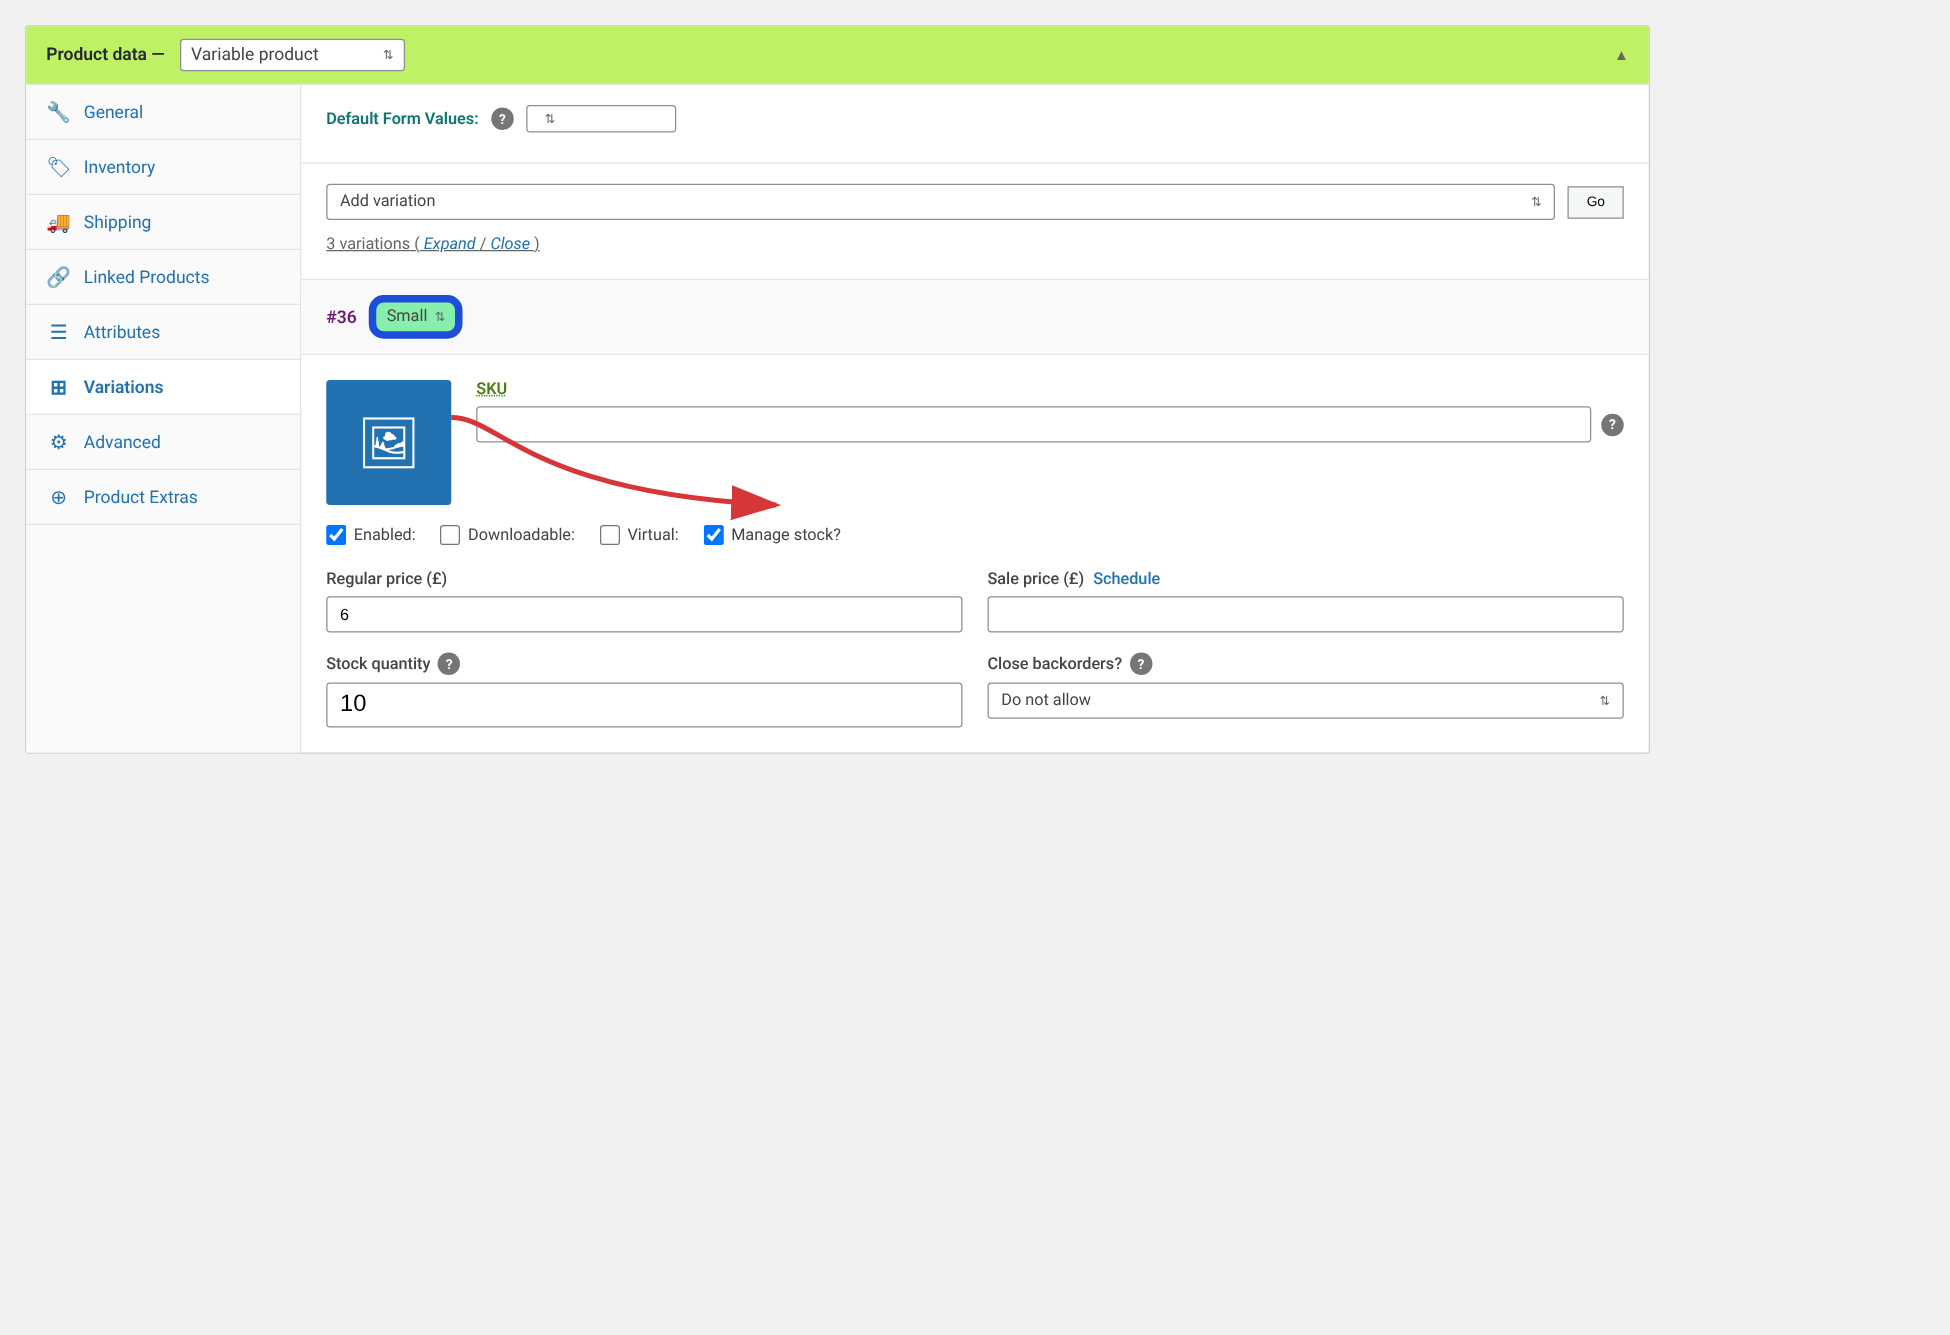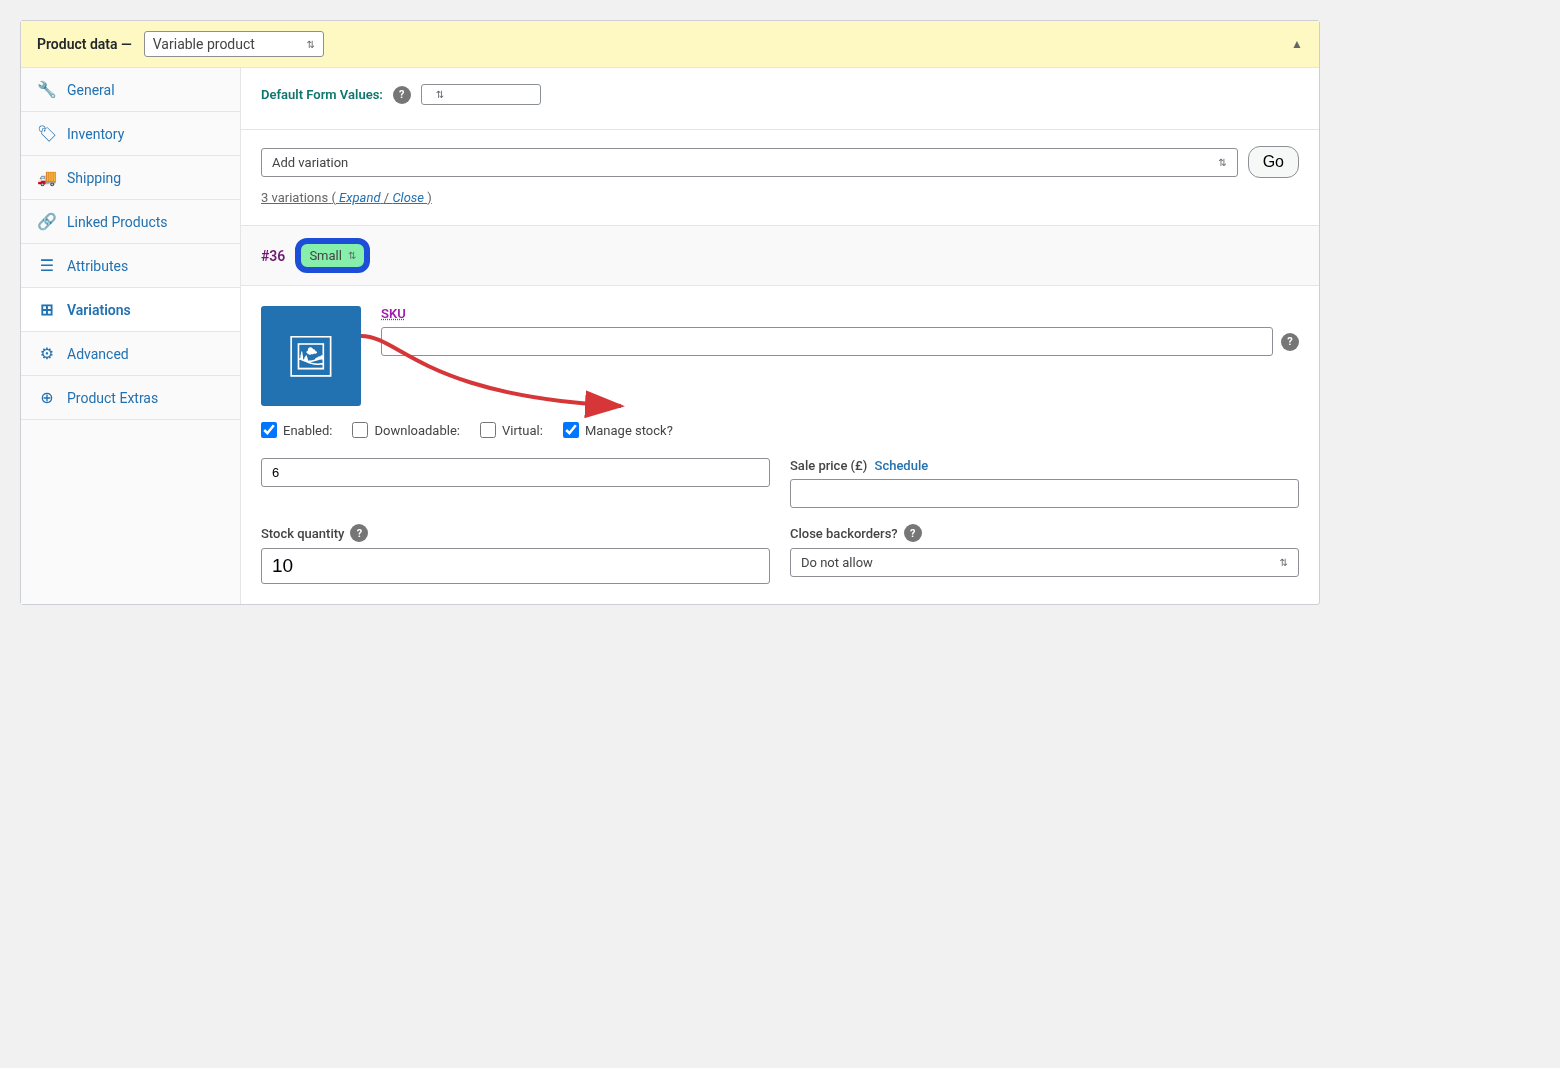--- a/index.html
+++ b/index.html
@@ -14,21 +14,21 @@
       border: 1px solid #ccd0d4;
       border-radius: 3px;
       margin: 20px;
       max-width: 1300px;
     }
     .panel-header {
       display: flex;
       align-items: center;
       padding: 10px 16px;
       border-bottom: 1px solid #e5e5e5;
-      background: #fef9c3;
+      background: #bef264;
     }
     .panel-header-title {
       font-size: 14px;
       font-weight: 600;
       color: #23282d;
       margin-right: 12px;
     }
     .product-type-select {
       display: flex;
       align-items: center;
@@ -143,23 +143,23 @@
       background: #fff;
       padding: 6px 10px;
       font-size: 13px;
       display: flex;
       align-items: center;
       justify-content: space-between;
     }
     .go-button {
       border: 1px solid #8c8f94;
       background: #f6f7f7;
-      border-radius: 12px;
+      border-radius: 0;
       padding: 6px 14px;
-      font-size: 16px;
+      font-size: 11px;
       cursor: pointer;
       white-space: nowrap;
     }
     .variations-count {
       font-size: 13px;
       color: #666;
       padding: 4px 0;
       text-decoration: underline;
     }
     .variations-count a {
@@ -215,21 +215,21 @@
     .image-placeholder-icon {
       color: #fff;
       font-size: 40px;
     }
     .variation-sku-section {
       flex: 1;
     }
     .sku-label {
       font-size: 13px;
       font-weight: 600;
-      color: #a21caf;
+      color: #4d7c0f;
       margin-bottom: 6px;
       text-decoration: underline dotted;
     }
     .sku-input {
       width: 100%;
       border: 1px solid #8c8f94;
       border-radius: 3px;
       padding: 6px 10px;
       font-size: 13px;
     }
@@ -456,20 +456,21 @@
             <span>Virtual:</span>
           </label>
           <label class="checkbox-item">
             <input type="checkbox" checked="" style="">
             <span>Manage stock?</span>
           </label>
         </div>
 
         <div class="price-row">
           <div class="price-field">
+            <div class="price-label">Regular price (£)</div>
             <input type="text" class="price-input" value="6" style="">
           </div>
           <div class="price-field">
             <div class="price-label">
               <span>Sale price (£)</span>
               <a href="#">Schedule</a>
             </div>
             <input type="text" class="price-input" value="" style="">
           </div>
         </div>

